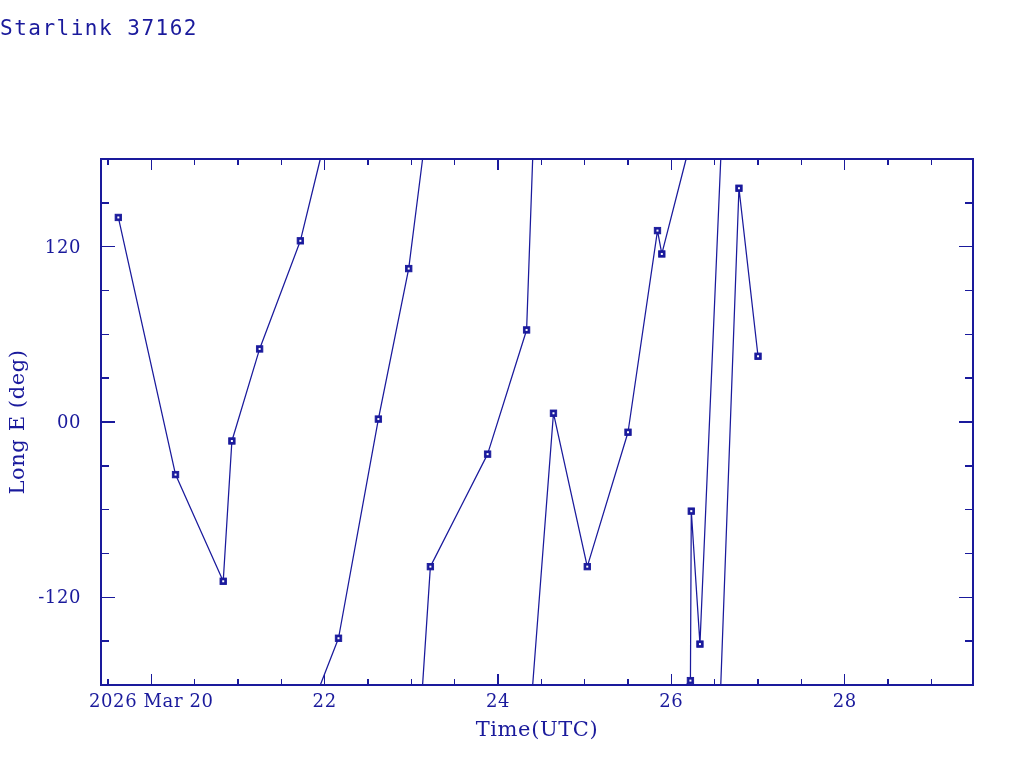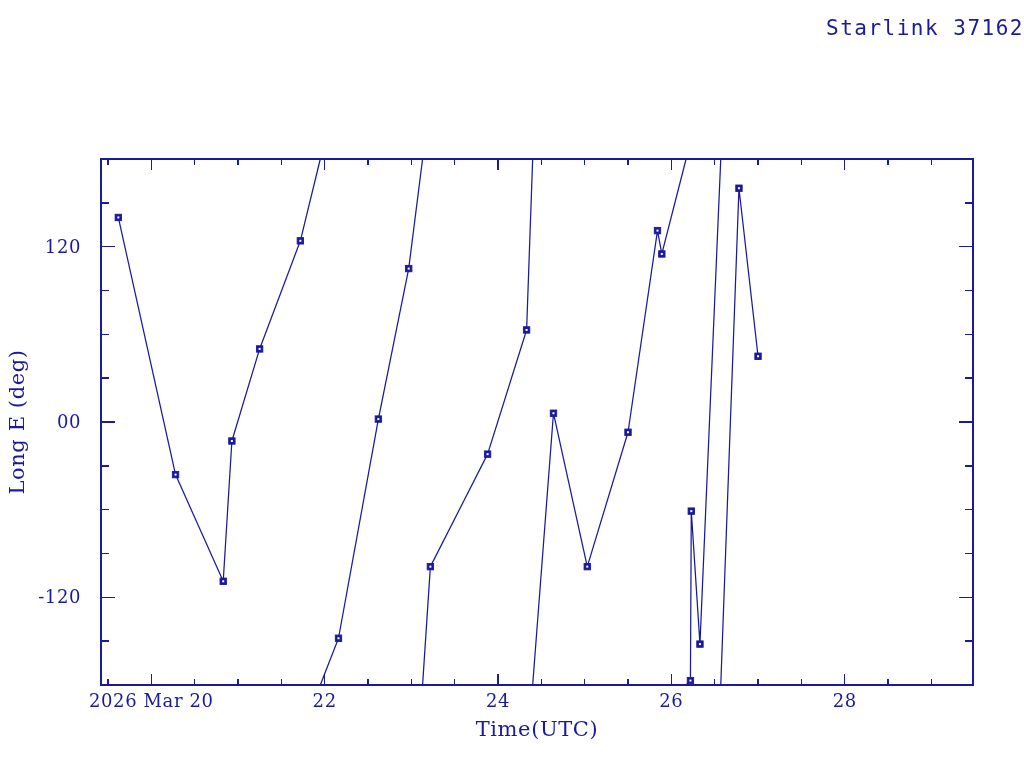--- a/index.html
+++ b/index.html
@@ -14,21 +14,21 @@
     height: 768px;
     background: #ffffff;
     overflow: hidden;
     font-family: "DejaVu Serif", "Liberation Serif", serif;
   }
   #plot-title {
     position: absolute;
     left: 0;
     top: 16px;
     width: 1024px;
-    text-align: right;
+    text-align: left;
     color: #1a1a9c;
     font-family: "DejaVu Sans Mono", "Liberation Mono", monospace;
     font-size: 21px;
     letter-spacing: 1.5px;
     white-space: pre;
   }
   #plot-svg {
     position: absolute;
     left: 0;
     top: 0;

